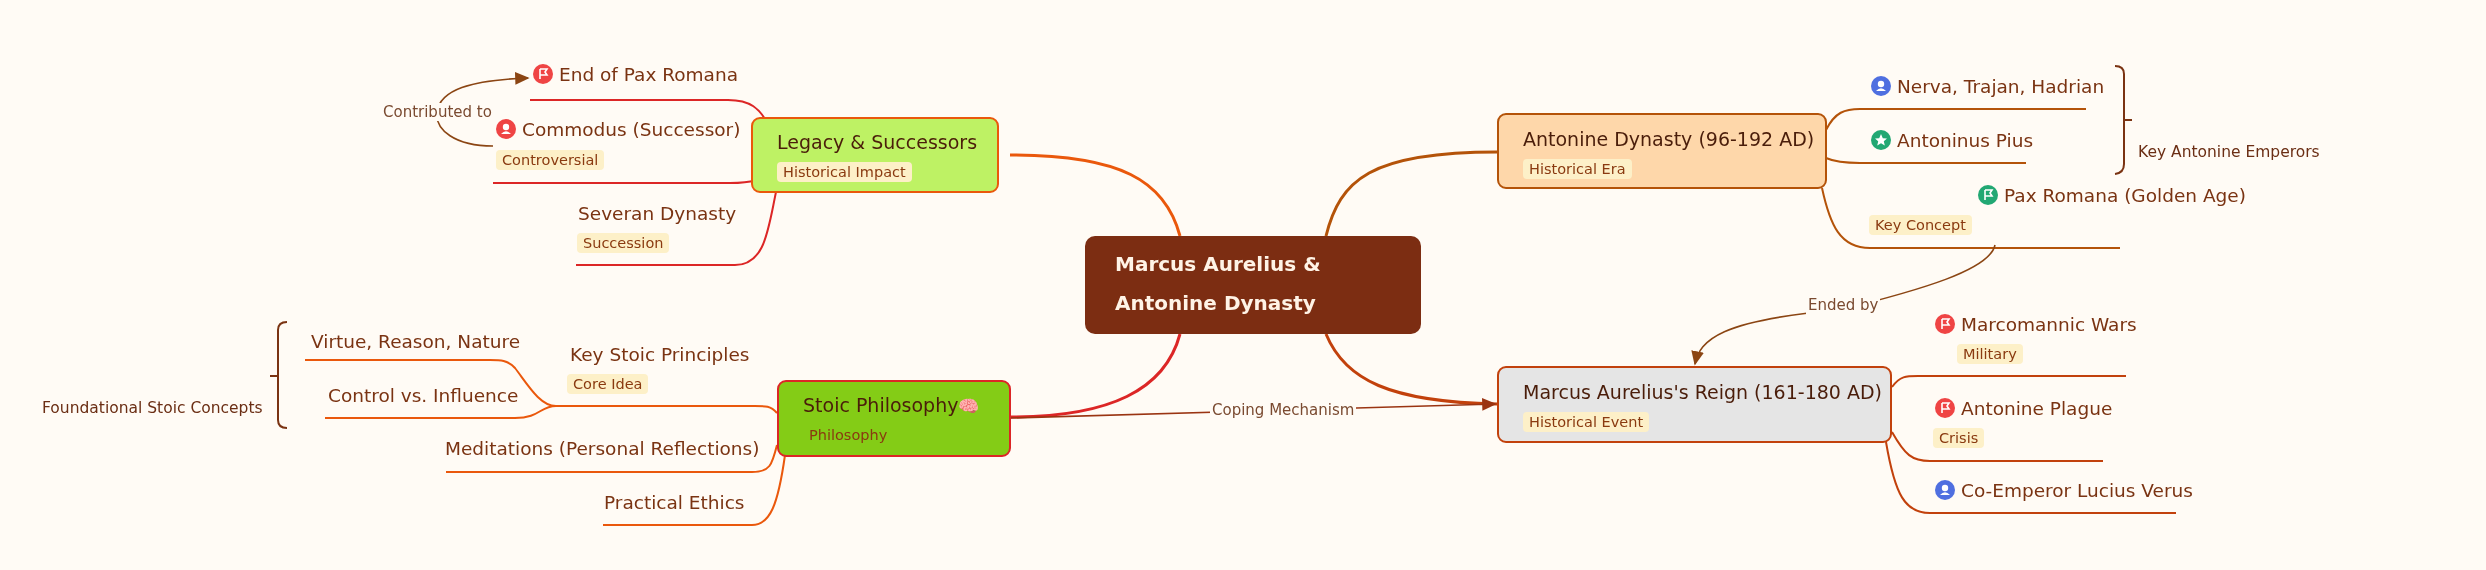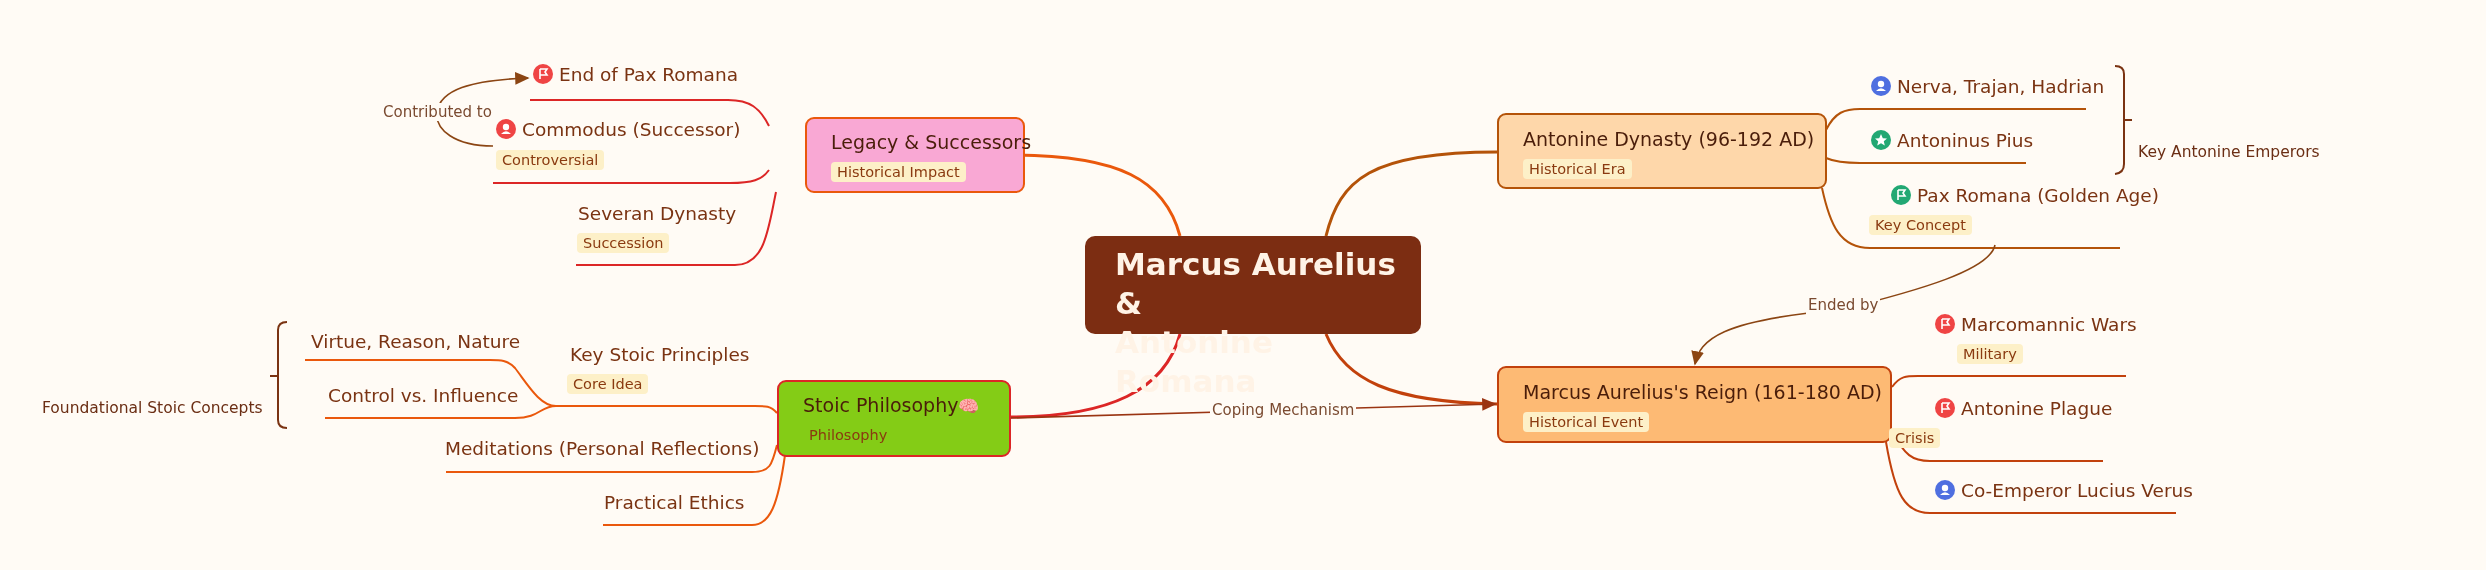--- a/index.html
+++ b/index.html
@@ -6,21 +6,21 @@
   body {
     width: 2486px; height: 570px; position: relative; overflow: hidden;
     background: #fffbf5;
     font-family: "DejaVu Sans", sans-serif;
     color: #6b2e14;
   }
   svg.links { position: absolute; left: 0; top: 0; width: 2486px; height: 570px; }
   .root {
     position: absolute; left: 1085px; top: 236px; width: 336px; height: 98px;
     background: #7c2d12; border-radius: 10px; color: #fff3e6;
-    font-weight: bold; font-size: 31px; line-height: 39px;
+    font-weight: bold; font-size: 20px; line-height: 39px;
     box-sizing: border-box; padding: 9px 0 0 30px;
   }
   .branch {
     position: absolute; border: 2px solid; border-radius: 9px; box-sizing: border-box;
   }
   .branch .title { position: absolute; font-size: 19px; color: #4a1d0a; white-space: nowrap; }
   .tag {
     position: absolute; font-size: 14.5px; color: #8a3a10; background: #fdf0c8;
     border-radius: 4px; padding: 2px 6px; white-space: nowrap;
   }
@@ -76,21 +76,21 @@
 
   <path d="M493,146 C455,146 435,130 437,112 C440,90 470,80 528,78" stroke="#8b4513" stroke-width="1.6" fill="none" marker-end="url(#arrow)"></path>
 
   <path d="M1995,245 C1990,270 1920,290 1840,310 C1720,320 1700,340 1695,364" stroke="#8b4513" stroke-width="1.6" fill="none" marker-end="url(#arrow)"></path>
 
   <path d="M1010,418 L1495,404" stroke="#9a3412" stroke-width="1.6" fill="none" marker-end="url(#arrow2)"></path>
 </svg>
 
 <div class="root">
   <div>Marcus Aurelius &amp;</div>
-  <div>Antonine Romana</div>
+  <div>Antonine Dynasty</div>
 </div>
 
 <div class="branch" style="left:1497px; top:113px; width:330px; height:76px; background:#fed7aa; border-color:#b45309;">
   <span class="title" style="left:24px; top:13px;">Antonine Dynasty (96-192 AD)</span>
   <span class="tag" style="left:24px; top:44px;text-align:center;">Historical Era</span>
 </div>
 <div class="leaf" style="left:1871px; top:76px;">
   <span class="icon" style="background:#4f6fe0">
     <svg width="20" height="20">
         <circle cx="10" cy="8" r="3.2" fill="#fff"></circle>
@@ -98,60 +98,60 @@
       </svg>
   </span><span>Nerva, Trajan, Hadrian</span>
 </div>
 <div class="leaf" style="left:1871px; top:130px;">
   <span class="icon" style="background:#22a873">
     <svg width="20" height="20">
         <path d="M10,4 L11.8,8.2 L16,8.5 L12.8,11.3 L13.8,15.5 L10,13.2 L6.2,15.5 L7.2,11.3 L4,8.5 L8.2,8.2 Z" fill="#fff"></path>
       </svg>
   </span><span>Antoninus Pius</span>
 </div>
-<div class="leaf" style="left:1891px; top:185px;">
+<div class="leaf" style="left:1978px; top:185px;">
   <span class="icon" style="background:#22a873">
     <svg width="20" height="20">
         <path d="M7,5 L7,15 M7,5 L14,5 L12,8 L14,11 L7,11" stroke="#fff" stroke-width="1.6" fill="none"></path>
       </svg>
   </span><span>Pax Romana (Golden Age)</span>
 </div>
 <span class="tag" style="left:1869px; top:215px;">Key Concept</span>
 <span class="summary" style="left:2138px; top:111px;">Key Antonine Emperors</span>
 
-<div class="branch" style="left:1497px; top:366px; width:395px; height:77px; background:#fdba74; border-color:#c2410c;">
+<div class="branch" style="left:1497px; top:366px; width:395px; height:77px; background:#e5e5e5; border-color:#c2410c;">
   <span class="title" style="left:24px; top:13px;">Marcus Aurelius's Reign (161-180 AD)</span>
   <span class="tag" style="left:24px; top:44px;">Historical Event</span>
 </div>
 <div class="leaf" style="left:1935px; top:314px;">
   <span class="icon" style="background:#ef4444">
     <svg width="20" height="20">
         <path d="M7,5 L7,15 M7,5 L14,5 L12,8 L14,11 L7,11" stroke="#fff" stroke-width="1.6" fill="none"></path>
       </svg>
   </span><span>Marcomannic Wars</span>
 </div>
 <span class="tag" style="left:1957px; top:344px;">Military</span>
 <div class="leaf" style="left:1935px; top:398px;">
   <span class="icon" style="background:#ef4444">
     <svg width="20" height="20">
         <path d="M7,5 L7,15 M7,5 L14,5 L12,8 L14,11 L7,11" stroke="#fff" stroke-width="1.6" fill="none"></path>
       </svg>
   </span><span>Antonine Plague</span>
 </div>
-<span class="tag" style="left:1889px; top:428px;">Crisis</span>
+<span class="tag" style="left:1933px; top:428px;">Crisis</span>
 <div class="leaf" style="left:1935px; top:480px;">
   <span class="icon" style="background:#4f6fe0">
     <svg width="20" height="20">
         <circle cx="10" cy="8" r="3.2" fill="#fff"></circle>
         <path d="M5,15 Q10,9.5 15,15 Z" fill="#fff"></path>
       </svg>
   </span><span>Co-Emperor Lucius Verus</span>
 </div>
 
-<div class="branch" style="left:805px; top:117px; width:220px; height:76px; background:#f9a8d4; border-color:#ea580c;">
+<div class="branch" style="left:751px; top:117px; width:248px; height:76px; background:#bef264; border-color:#ea580c;">
   <span class="title" style="left:24px; top:12px;">Legacy &amp; Successors</span>
   <span class="tag" style="left:24px; top:43px;">Historical Impact</span>
 </div>
 <div class="leaf" style="left:533px; top:64px;">
   <span class="icon" style="background:#ef4444">
     <svg width="20" height="20">
         <path d="M7,5 L7,15 M7,5 L14,5 L12,8 L14,11 L7,11" stroke="#fff" stroke-width="1.6" fill="none"></path>
       </svg>
   </span><span>End of Pax Romana</span>
 </div>

